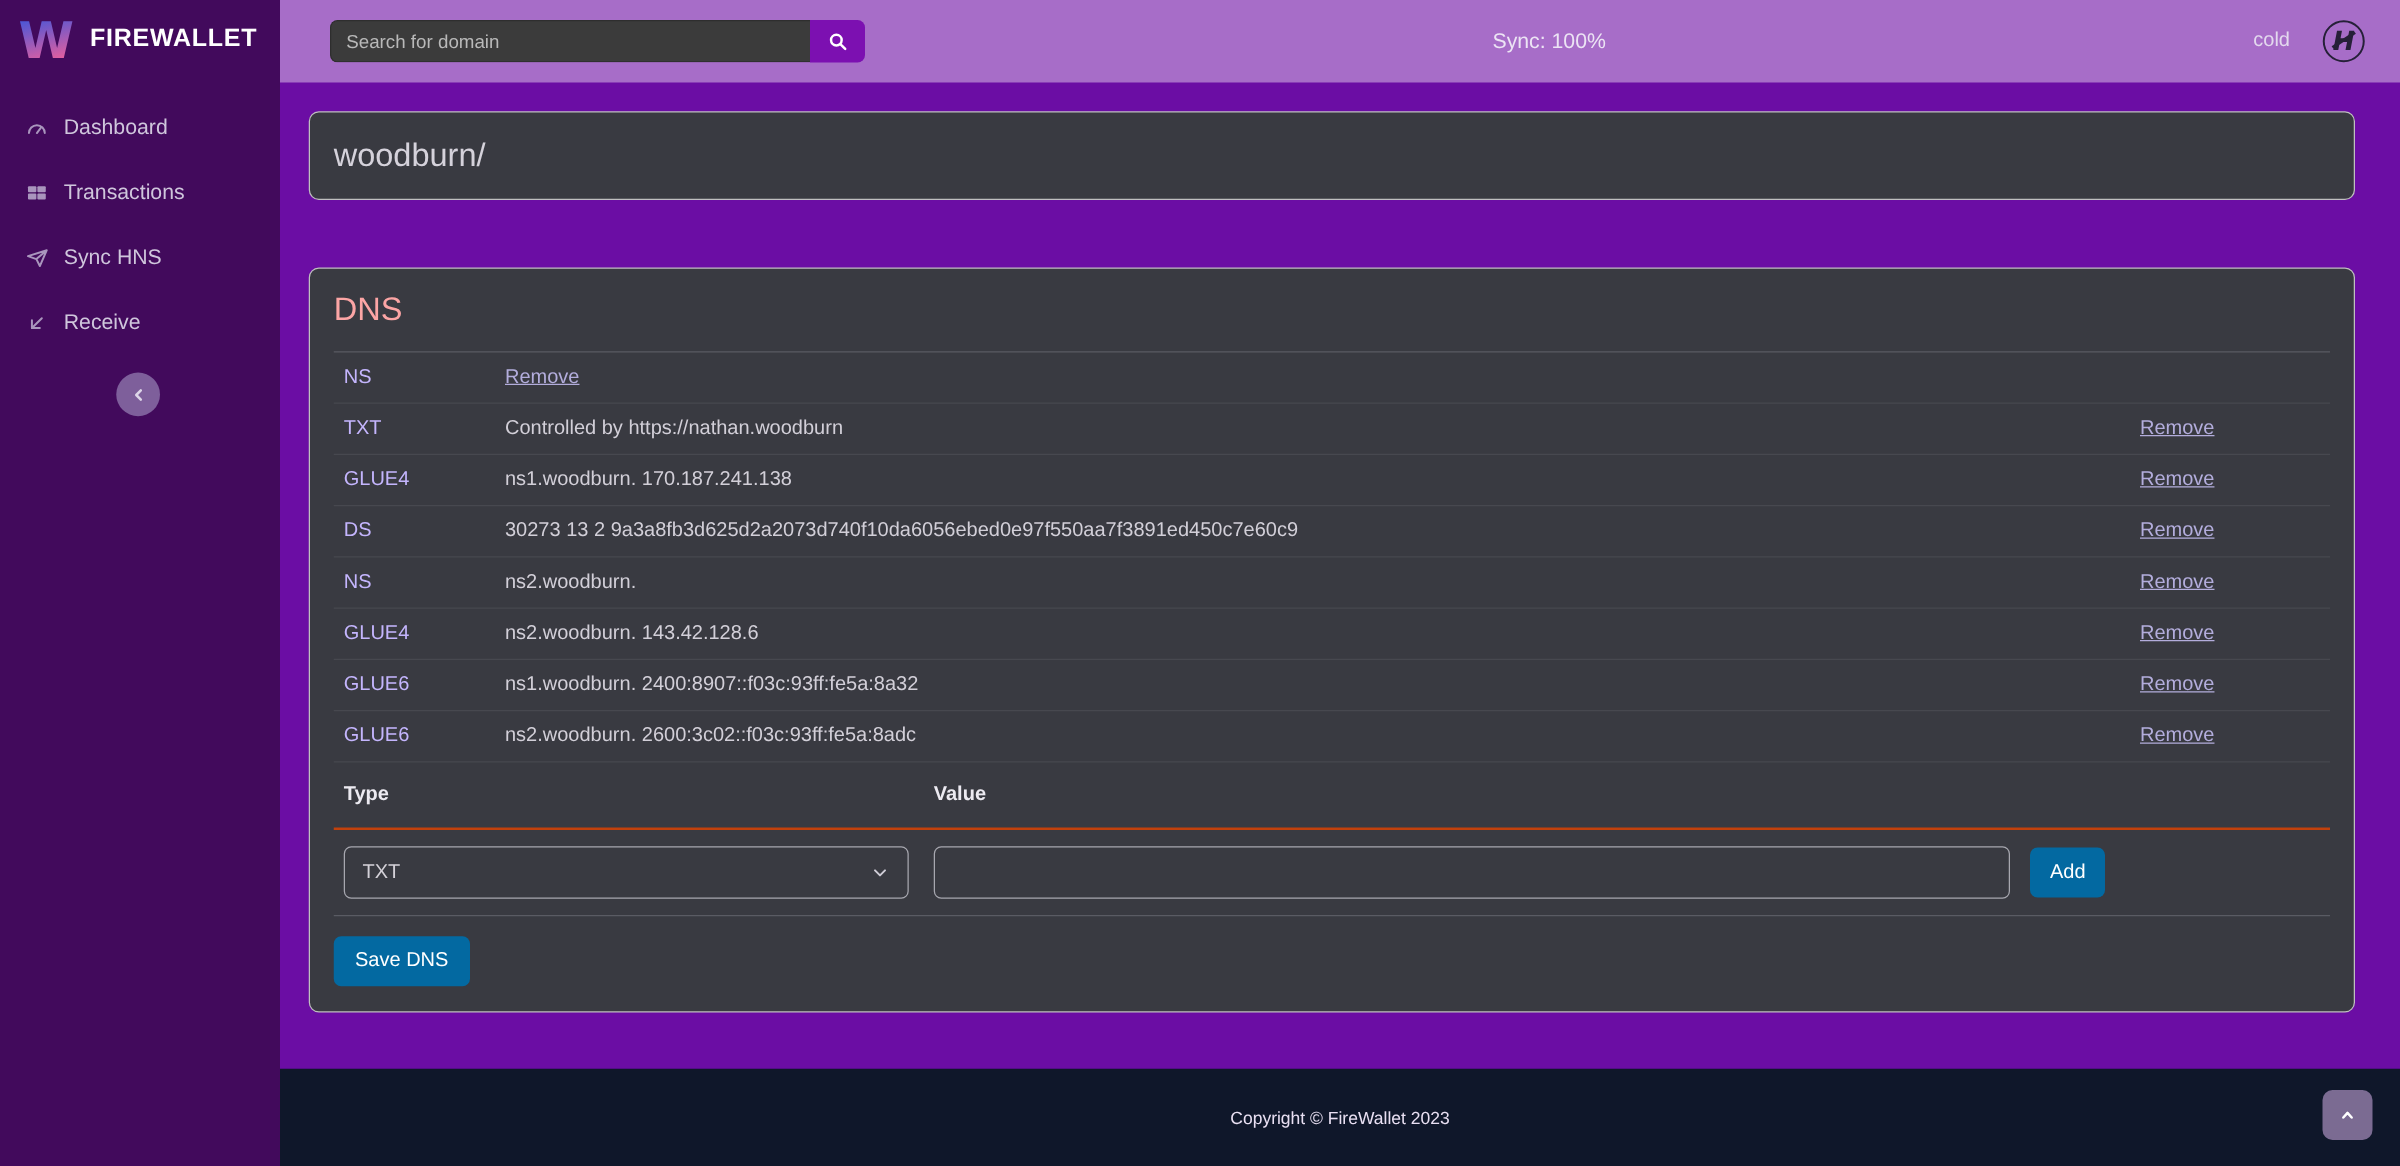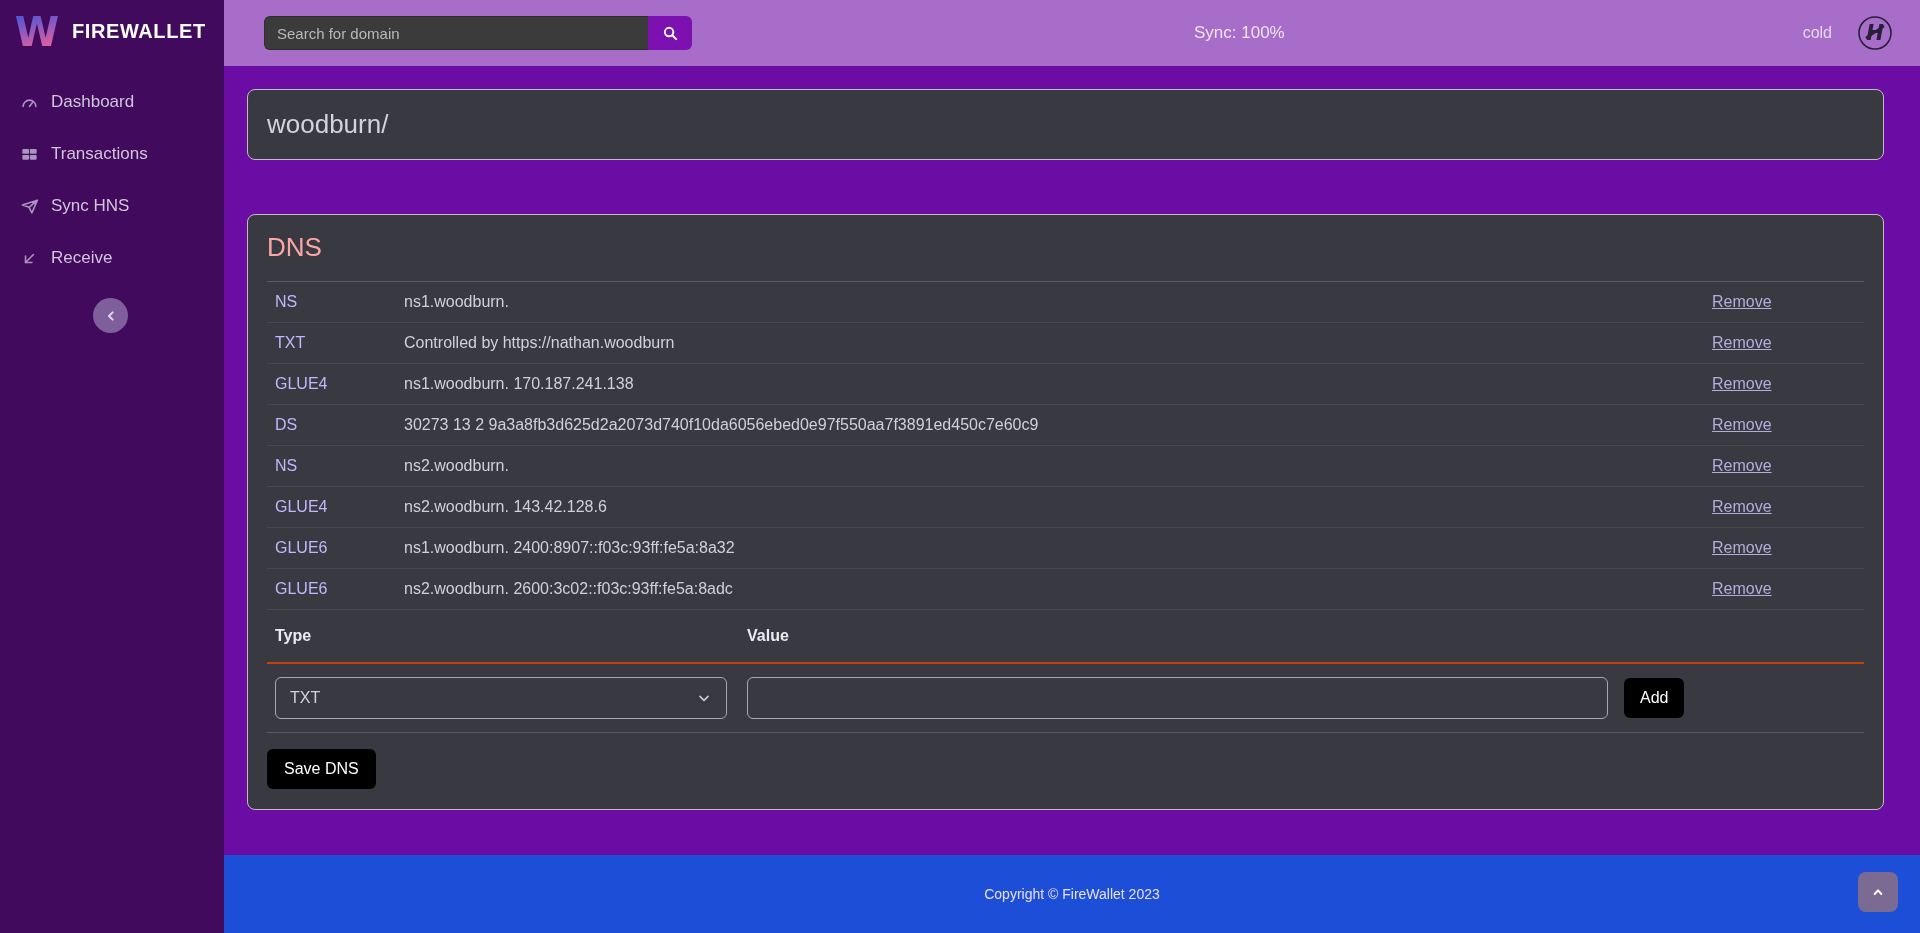--- a/index.html
+++ b/index.html
@@ -53,27 +53,27 @@
   .form-head { display:flex; align-items:center; height:54px; border-bottom:2px solid #c2410c; font-size:16px; font-weight:bold; color:#eceaf1; }
   .fh-type  { width:480px; padding-left:8px; }
   .fh-value { flex:1; }
   .form-row { display:flex; align-items:center; padding:13px 0; border-bottom:1px solid #5a5b63; }
   .type-select { width:452px; height:42px; margin-left:8px; border:1px solid #a7a7af; border-radius:6px;
     background:transparent; color:#d4d1d8; font-size:16px; display:flex; align-items:center;
     justify-content:space-between; padding:0 14px; cursor:pointer; }
   .type-select svg { width:16px; height:16px; }
   .value-input { width:861px; height:42px; margin-left:20px; border:1px solid #a7a7af; border-radius:6px;
     background:transparent; color:#d4d1d8; font-size:16px; padding:0 12px; outline:none; }
-  .btn { background:#000000; color:#ffffff; border:none; border-radius:6px; font-size:16px;
+  .btn { background:#0369a1; color:#ffffff; border:none; border-radius:6px; font-size:16px;
     font-family:"Liberation Sans", sans-serif; cursor:pointer; }
   .add-btn { height:40px; padding:0 16px; margin-left:16px; }
   .save-btn { height:40px; padding:0 17px; margin-top:16px; }
 
   
-  .footer { position:absolute; left:224px; top:855px; width:1696px; height:78px; background:#1d4ed8; }
+  .footer { position:absolute; left:224px; top:855px; width:1696px; height:78px; background:#0f172a; }
   .copyright { position:absolute; left:0; right:0; top:0; height:78px; display:flex; align-items:center;
     justify-content:center; color:#e9e0f3; font-size:14px; }
   .scrolltop-btn { position:absolute; right:22px; top:17px; width:40px; height:40px; border-radius:8px;
     background:#7b6b92; border:none; display:flex; align-items:center; justify-content:center; cursor:pointer; }
   .scrolltop-btn svg { width:16px; height:16px; }
 </style>
 </head>
 <body>
 
 <div class="app">
@@ -166,21 +166,20 @@
       <h1 class="domain-title">woodburn/</h1>
     </section>
 
     <section class="card dns-card">
       <h2 class="dns-title">DNS</h2>
       <div class="divider"></div>
 
       <div>
         <div class="dns-row">
           <span class="c-type">NS</span>
-          <span class="c-value">ns1.woodburn.</span>
           <span class="c-action"><a class="remove-link">Remove</a></span>
         </div>
         <div class="dns-row">
           <span class="c-type">TXT</span>
           <span class="c-value">Controlled by https://nathan.woodburn</span>
           <span class="c-action"><a class="remove-link">Remove</a></span>
         </div>
         <div class="dns-row">
           <span class="c-type">GLUE4</span>
           <span class="c-value">ns1.woodburn. 170.187.241.138</span>

